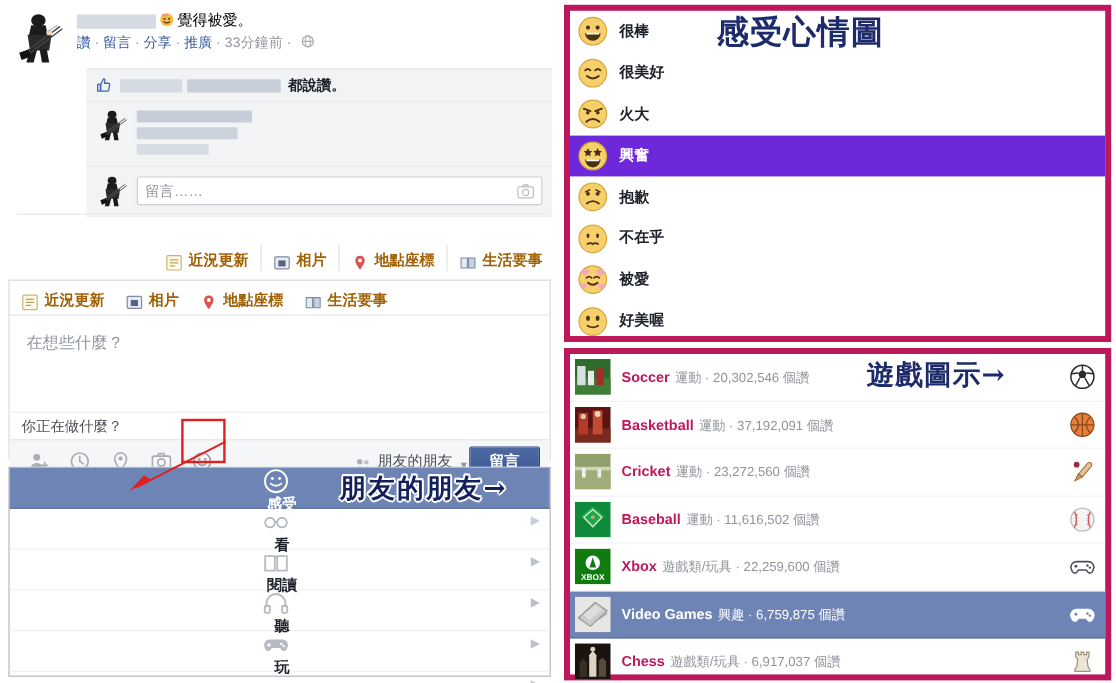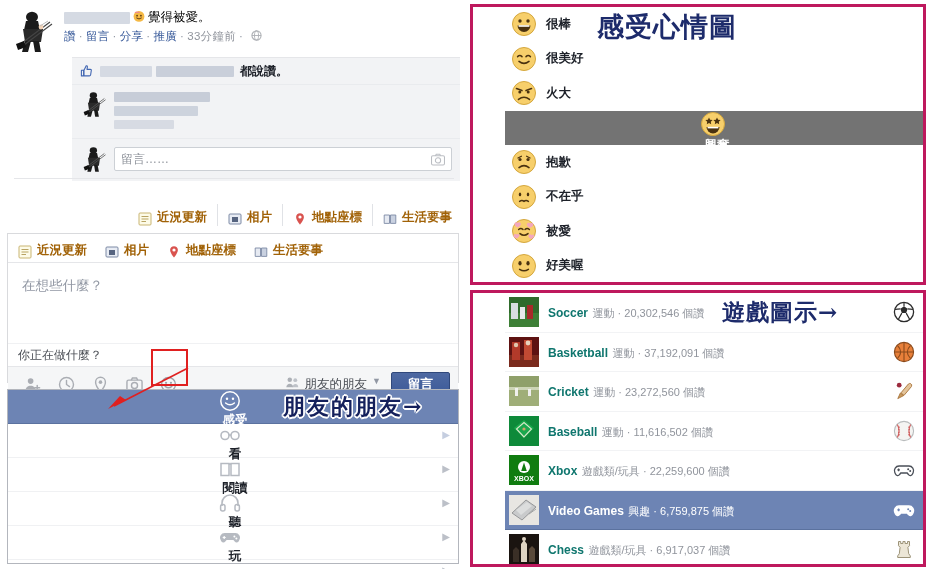--- a/index.html
+++ b/index.html
@@ -92,21 +92,21 @@
   }
   .comp-text{padding:14px 0 0 14px;font-size:13.5px;color:#9197a3;height:62px;box-sizing:border-box;}
   .comp-sub{padding-left:10px;font-size:12px;color:#4b4f56;height:22px;line-height:22px;border-top:1px solid #f0f1f3;margin-top:18px;}
   .comp-bar{
     height:36px;border-top:1px solid #e5e6e9;background:#f5f6f7;display:flex;align-items:center;
     padding:0 8px;box-sizing:border-box;
   }
   .cb-icons{display:flex;align-items:center;gap:17px;padding-left:8px;}
   .cb-icons .ci{width:17px;height:17px;opacity:.62;}
   .cb-right{margin-left:auto;display:flex;align-items:center;}
-  .aud{display:flex;align-items:flex-start;font-size:12.5px;color:#4b4f56;margin-right:10px;}
+  .aud{display:flex;align-items:flex-end;font-size:12.5px;color:#4b4f56;margin-right:0;}
   .aud .fi{width:14px;height:12px;margin-right:5px;opacity:.6;}
   .aud .cv{margin-left:5px;color:#9197a3;font-size:9px;}
   .post-btn{
     background:#4267b2;background:linear-gradient(#4e69a2,#3b5998);border:1px solid #30487b;border-radius:2px;
     color:#fff;font-size:12.5px;font-weight:bold;padding:3px 16px;
   }
   .hl-box{
     position:absolute;left:151px;top:349px;width:37px;height:37px;
     border:2px solid #e02020;box-sizing:border-box;
   }
@@ -126,41 +126,41 @@
   .menu-item.sel .mi-ico{opacity:1;}
   .mi-label{font-size:12.5px;font-weight:bold;color:#1d2129;}
   .mi-arrow{margin-left:auto;color:#bcc0c8;font-size:10px;}
   .menu-item.sel .mi-arrow{color:#c5cee0;}
 
   
   .red-arrow{position:absolute;left:96px;top:366px;width:100px;height:45px;pointer-events:none;}
 
   
   .r-panel{
-    position:absolute;background:#fff;border:3px solid #be185d;box-sizing:border-box;padding-left:32px;
+    position:absolute;background:#fff;border:5px solid #be185d;box-sizing:border-box;
   }
   .feel-panel{left:470px;top:4px;width:456px;height:281px;}
   .feel-item{
     height:34.5px;display:flex;align-items:center;padding-left:6px;box-sizing:border-box;
   }
-  .feel-item.sel{background:#737373;flex-direction:column;}
+  .feel-item.sel{background:#6d28d9;}
   .feel-item.sel .fl{color:#fff;}
   .fe{width:26px;height:26px;flex:0 0 26px;margin-right:9px;}
   .fl{font-size:12.5px;font-weight:bold;color:#1d2129;}
 
   .game-panel{left:470px;top:290px;width:456px;height:277px;}
   .game-item{
     height:39.5px;display:flex;align-items:center;padding:0 8px 0 4px;box-sizing:border-box;
     border-bottom:1px solid #f2f3f5;
   }
   .game-item.sel{background:#6d84b4;border-bottom:1px solid #5b729f;}
   .game-item.sel .g-name,.game-item.sel .g-meta{color:#fff;}
   .g-thumb{width:30px;height:30px;flex:0 0 30px;margin-right:9px;overflow:hidden;position:relative;}
   .g-txt{flex:1;min-width:0;}
-  .g-name{font-size:12px;font-weight:bold;color:#0f766e;line-height:15px;}
+  .g-name{font-size:12px;font-weight:bold;color:#be185d;line-height:15px;}
   .g-meta{font-size:11px;color:#90949c;line-height:15px;}
   .g-ico{width:22px;height:22px;flex:0 0 22px;margin-left:auto;}
 
   
   .anno{
     position:absolute;font-family:"DejaVu Serif","Liberation Serif",serif;
     font-size:27px;font-weight:bold;color:#1d2b6b;white-space:nowrap;
     text-shadow:
       -1.6px 0 #fff, 1.6px 0 #fff, 0 -1.6px #fff, 0 1.6px #fff,
       -1.2px -1.2px #fff, 1.2px -1.2px #fff, -1.2px 1.2px #fff, 1.2px 1.2px #fff;

